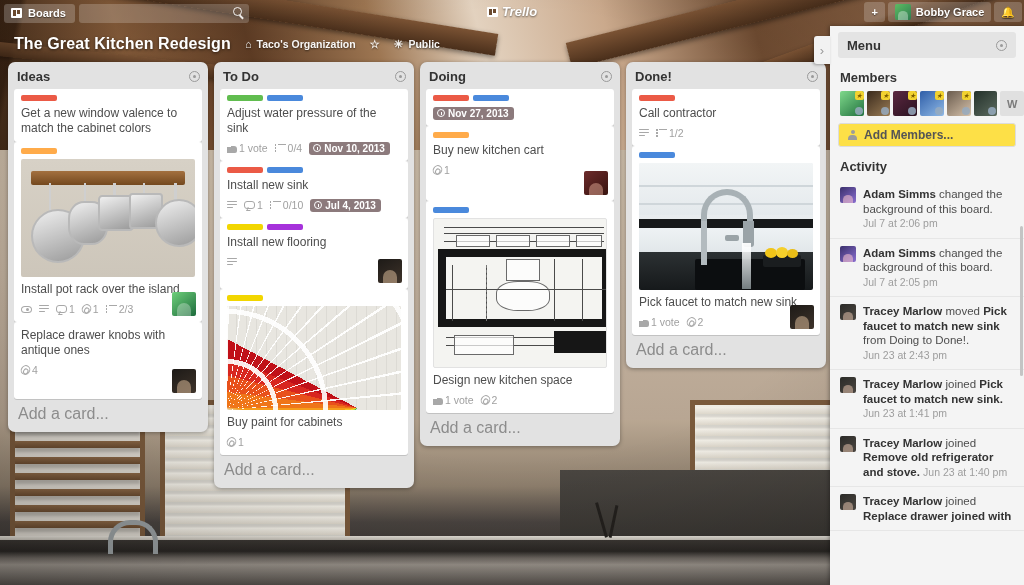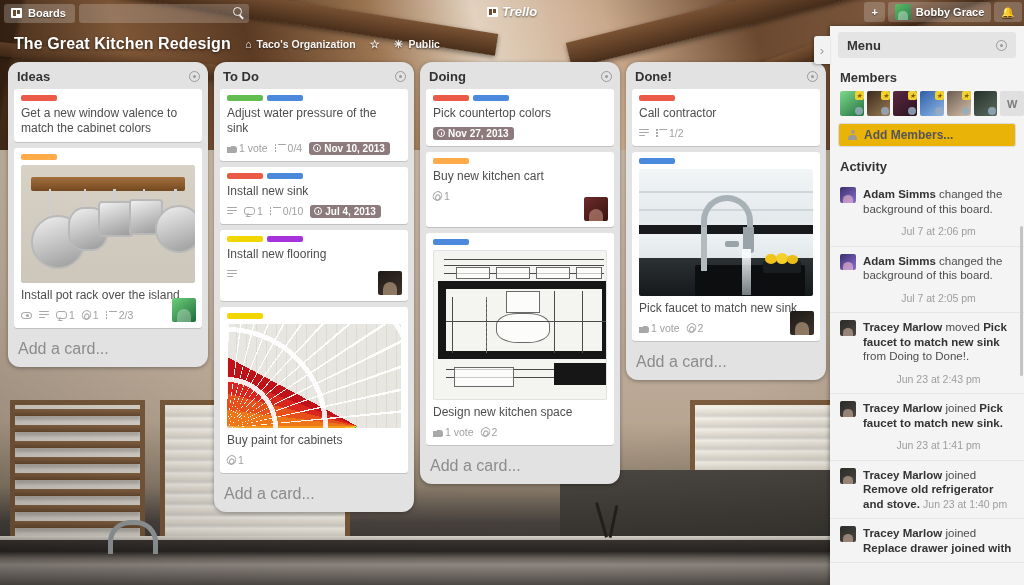--- a/index.html
+++ b/index.html
@@ -163,39 +163,39 @@
   .board-meta .gl { font-size:11px; opacity:.92; }
 
   
   #board {
     position:absolute; left:0; top:62px; width:830px; height:523px;
     z-index:20;
   }
   .list {
     position:absolute; top:0; width:200px;
     background:#e2e2e2;
-    border-radius:12px;
+    border-radius:7px;
     box-shadow:0 1px 4px rgba(0,0,0,.35);
     padding:5px 6px 0 6px;
   }
   .list-header {
     display:flex; align-items:center; justify-content:space-between;
     padding:2px 2px 5px 3px;
   }
   .list-title { font-size:13px; font-weight:bold; color:#333; }
   .gear-ico {
     width:11px; height:11px; border-radius:50%;
     border:1.3px solid #9a9a9a; position:relative;
   }
   .gear-ico:after {
     content:""; position:absolute; left:3px; top:3px; width:3px; height:3px;
     border-radius:50%; background:#9a9a9a;
   }
   .card {
-    background:#fff; border-radius:3px; margin-bottom:6px;
+    background:#fff; border-radius:3px; 
     padding:6px 7px 6px 7px;
     box-shadow:0 1px 0 rgba(0,0,0,.14);
     position:relative;
   }
   .labels { display:flex; gap:4px; margin-bottom:5px; }
   .label { width:36px; height:6px; border-radius:2px; }
   .card-title { font-size:12px; color:#4d4d4d; line-height:15px; }
   .badges {
     display:flex; align-items:center; gap:7px; margin-top:5px;
     color:#a0a0a0; font-size:10.5px; min-height:14px;
@@ -315,42 +315,42 @@
     position:absolute; right:0; top:0; width:9px; height:9px; border-radius:2px;
     background:#f2d230; color:#7a5c00; font-size:7px; line-height:9px; text-align:center;
   }
   .m-av .dot {
     position:absolute; right:1px; bottom:1px; width:8px; height:8px; border-radius:50%;
     background:rgba(150,170,190,.85);
   }
   .m-av.w { background:#e0e0e0; color:#7b7b7b; font-weight:bold; font-size:11px;
     display:flex; align-items:center; justify-content:center; }
   .add-members {
-    margin:7px 8px 0 8px; height:24px; background:#eab308; border:1px solid #dcdcdc;
+    margin:7px 8px 0 8px; height:24px; background:#fde047; border:1px solid #dcdcdc;
     border-radius:3px; display:flex; align-items:center; gap:7px; padding-left:9px;
     font-size:12px; font-weight:bold; color:#555;
   }
   .person-ico { width:9px; height:10px; position:relative; }
   .person-ico:before { content:""; position:absolute; left:2.5px; top:0; width:4px; height:4px; border-radius:50%; background:#9b9b9b; }
   .person-ico:after { content:""; position:absolute; left:0; top:5px; width:9px; height:5px; border-radius:4px 4px 0 0; background:#9b9b9b; }
 
   .activity { margin-top:4px; }
   .act-item {
     display:flex; gap:7px; padding:7px 10px 7px 10px;
     border-bottom:1px solid #e6e6e6;
   }
   .act-av { width:16px; height:16px; border-radius:2px; flex:0 0 16px; position:relative; overflow:hidden; }
   .act-av.adam { background:linear-gradient(140deg,#3a2f6b,#8a6fd0); }
   .act-av.adam:after { content:""; position:absolute; left:3px; top:8px; width:10px; height:9px; border-radius:50% 50% 0 0; background:rgba(255,200,210,.55); }
   .act-av.tracey { background:linear-gradient(140deg,#2b2b28,#4a4540); }
   .act-av.tracey:after { content:""; position:absolute; left:3px; top:8px; width:10px; height:9px; border-radius:50% 50% 0 0; background:rgba(210,180,160,.6); }
   .act-text { font-size:11.5px; line-height:14.5px; color:#4d4d4d; }
   .act-text b { color:#333; }
   .act-text .ts { color:#9d9d9d; font-size:10.5px; }
-  .act-time { color:#9d9d9d; font-size:10.5px; margin-top:8px; display:block;text-align:center; }
+  .act-time { color:#9d9d9d; font-size:10.5px; margin-top:0; display:block; }
   .sb-scroll {
     position:absolute; right:1px; top:200px; width:3px; height:150px;
     background:#c4c4c4; border-radius:2px;
   }
 </style>
 </head>
 <body>
 
 <div id="bg">
   <div class="bg-wall"></div>
@@ -528,20 +528,32 @@
               <i></i>
             </span>
             <span>2/3</span>
           </span>
       </div>
       <div class="card-avatars">
         <span class="av av-g"></span>
       </div>
     </div>
 
+    <div class="card" style="padding-bottom:22px">
+      <div class="card-title">Replace drawer knobs with antique ones</div>
+      <div class="badges">
+        <span class="badge">
+            <span class="clip"></span>
+            <span>4</span>
+          </span>
+      </div>
+      <div class="card-avatars">
+        <span class="av av-f"></span>
+      </div>
+    </div>
 
     <div class="add-card">Add a card...</div>
   </div>
 
   <div class="list" style="left:214px;">
     <div class="list-header">
       <span class="list-title">To Do</span>
       <span class="gear-ico"></span>
     </div>
 
@@ -668,21 +680,20 @@
     <div class="list-header">
       <span class="list-title">Doing</span>
       <span class="gear-ico"></span>
     </div>
 
     <div class="card">
       <div class="labels">
         <span class="label" style="background:#eb5a46"></span>
         <span class="label" style="background:#4a89dc"></span>
       </div>
-      <div class="card-title">Pick countertop colors</div>
       <div class="badges">
         <span class="due">
             <span class="clock"></span>
             <span>Nov 27, 2013</span>
           </span>
       </div>
     </div>
 
     <div class="card" style="padding-bottom:24px">
       <div class="labels">

